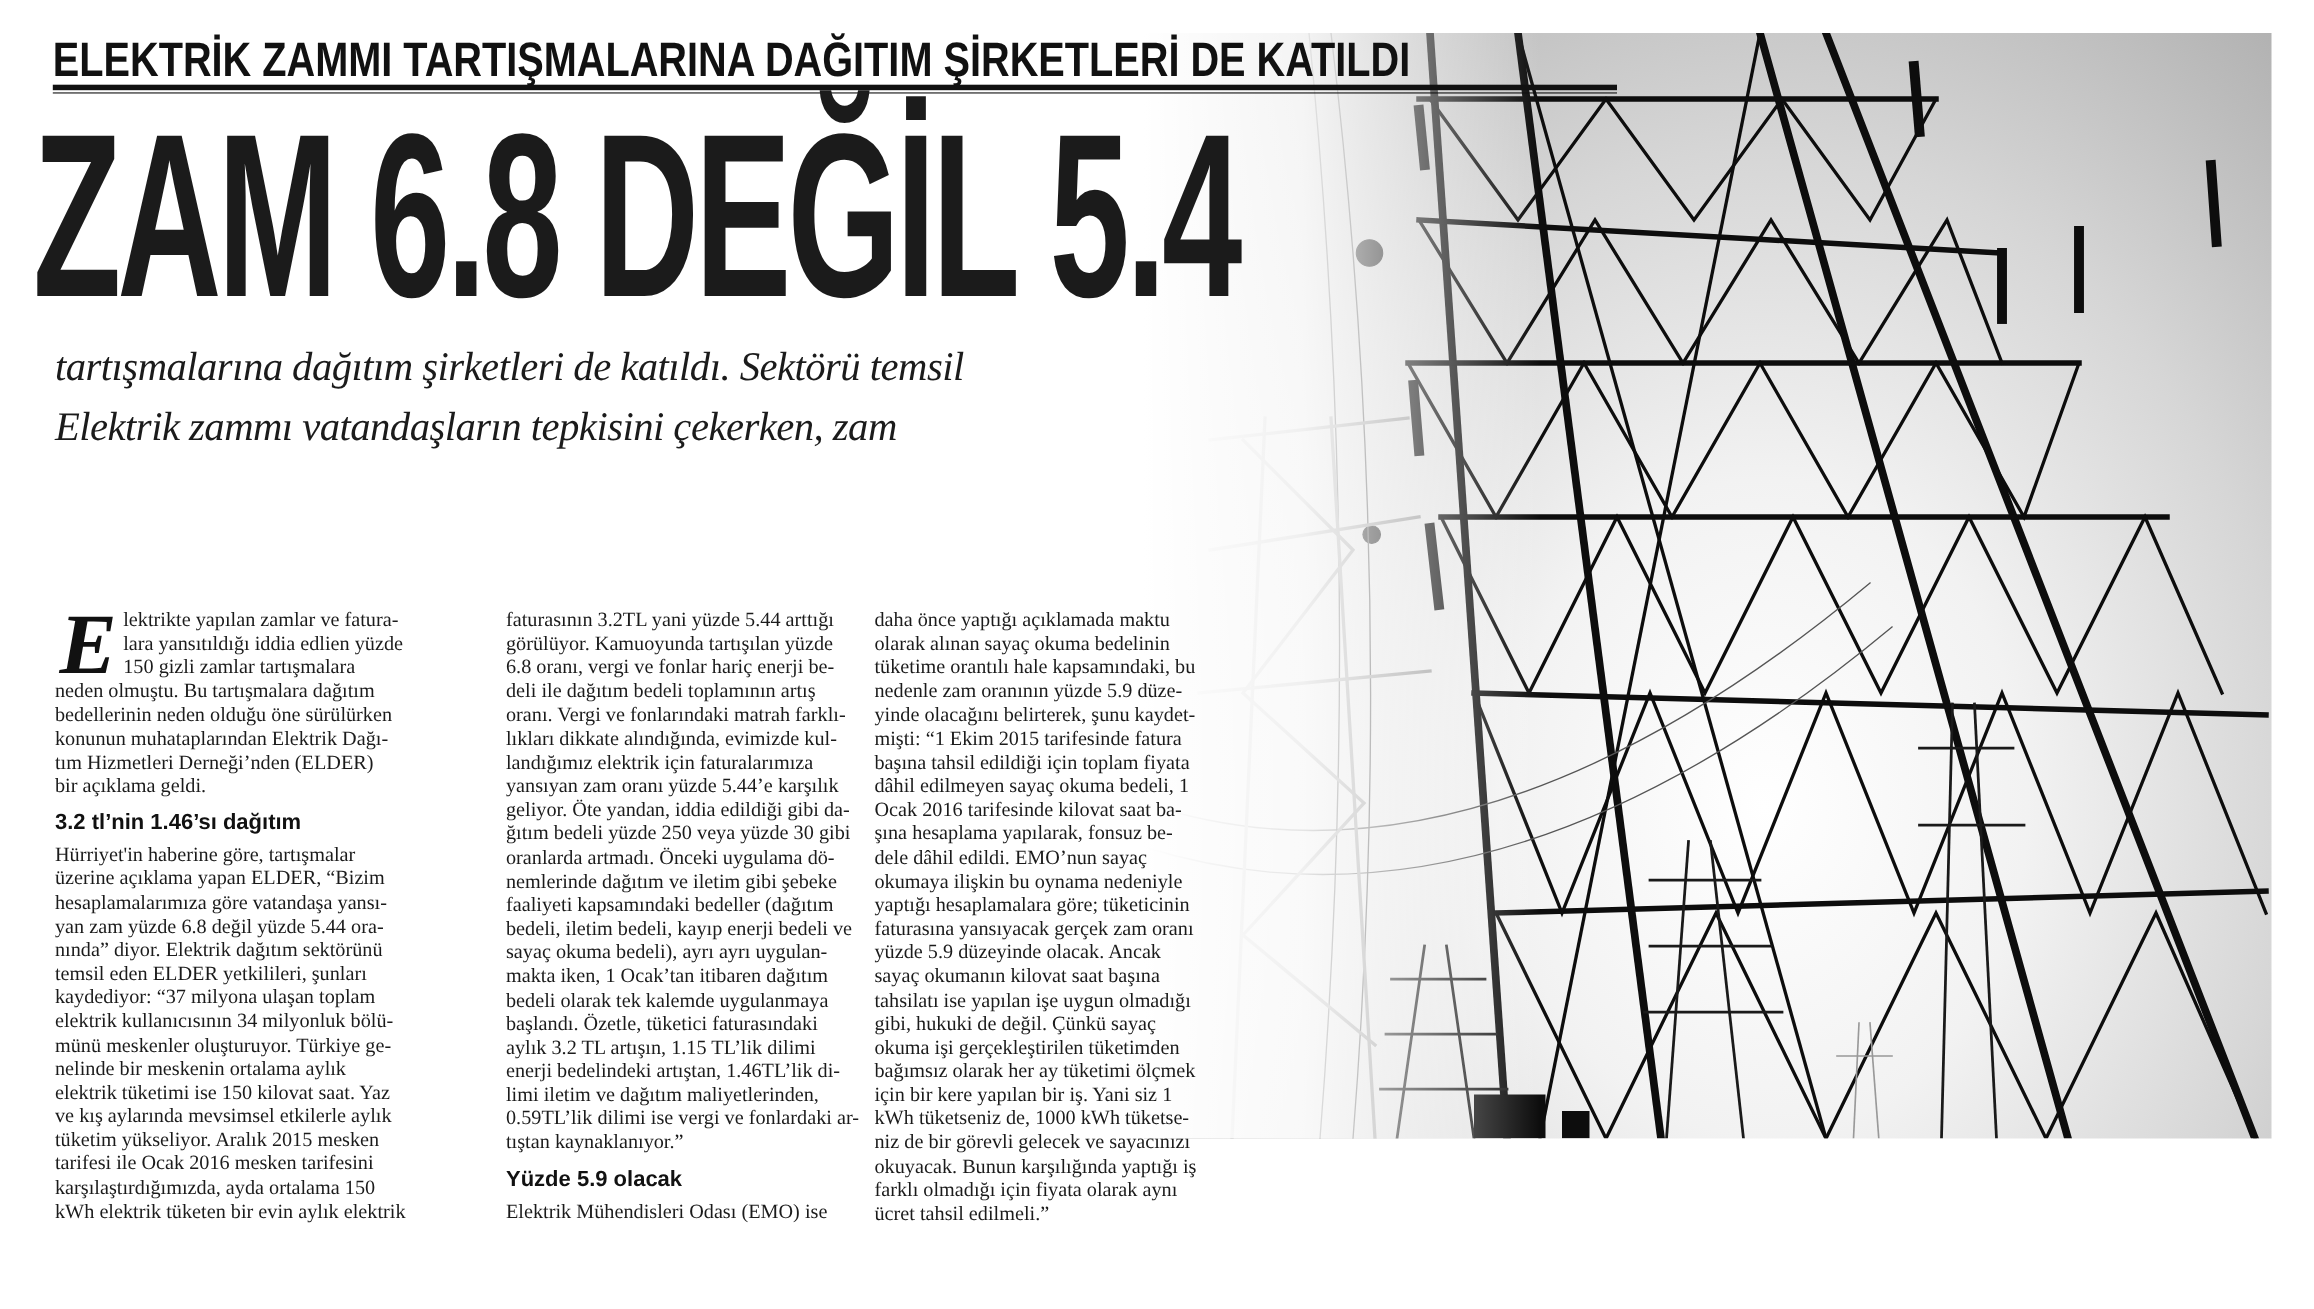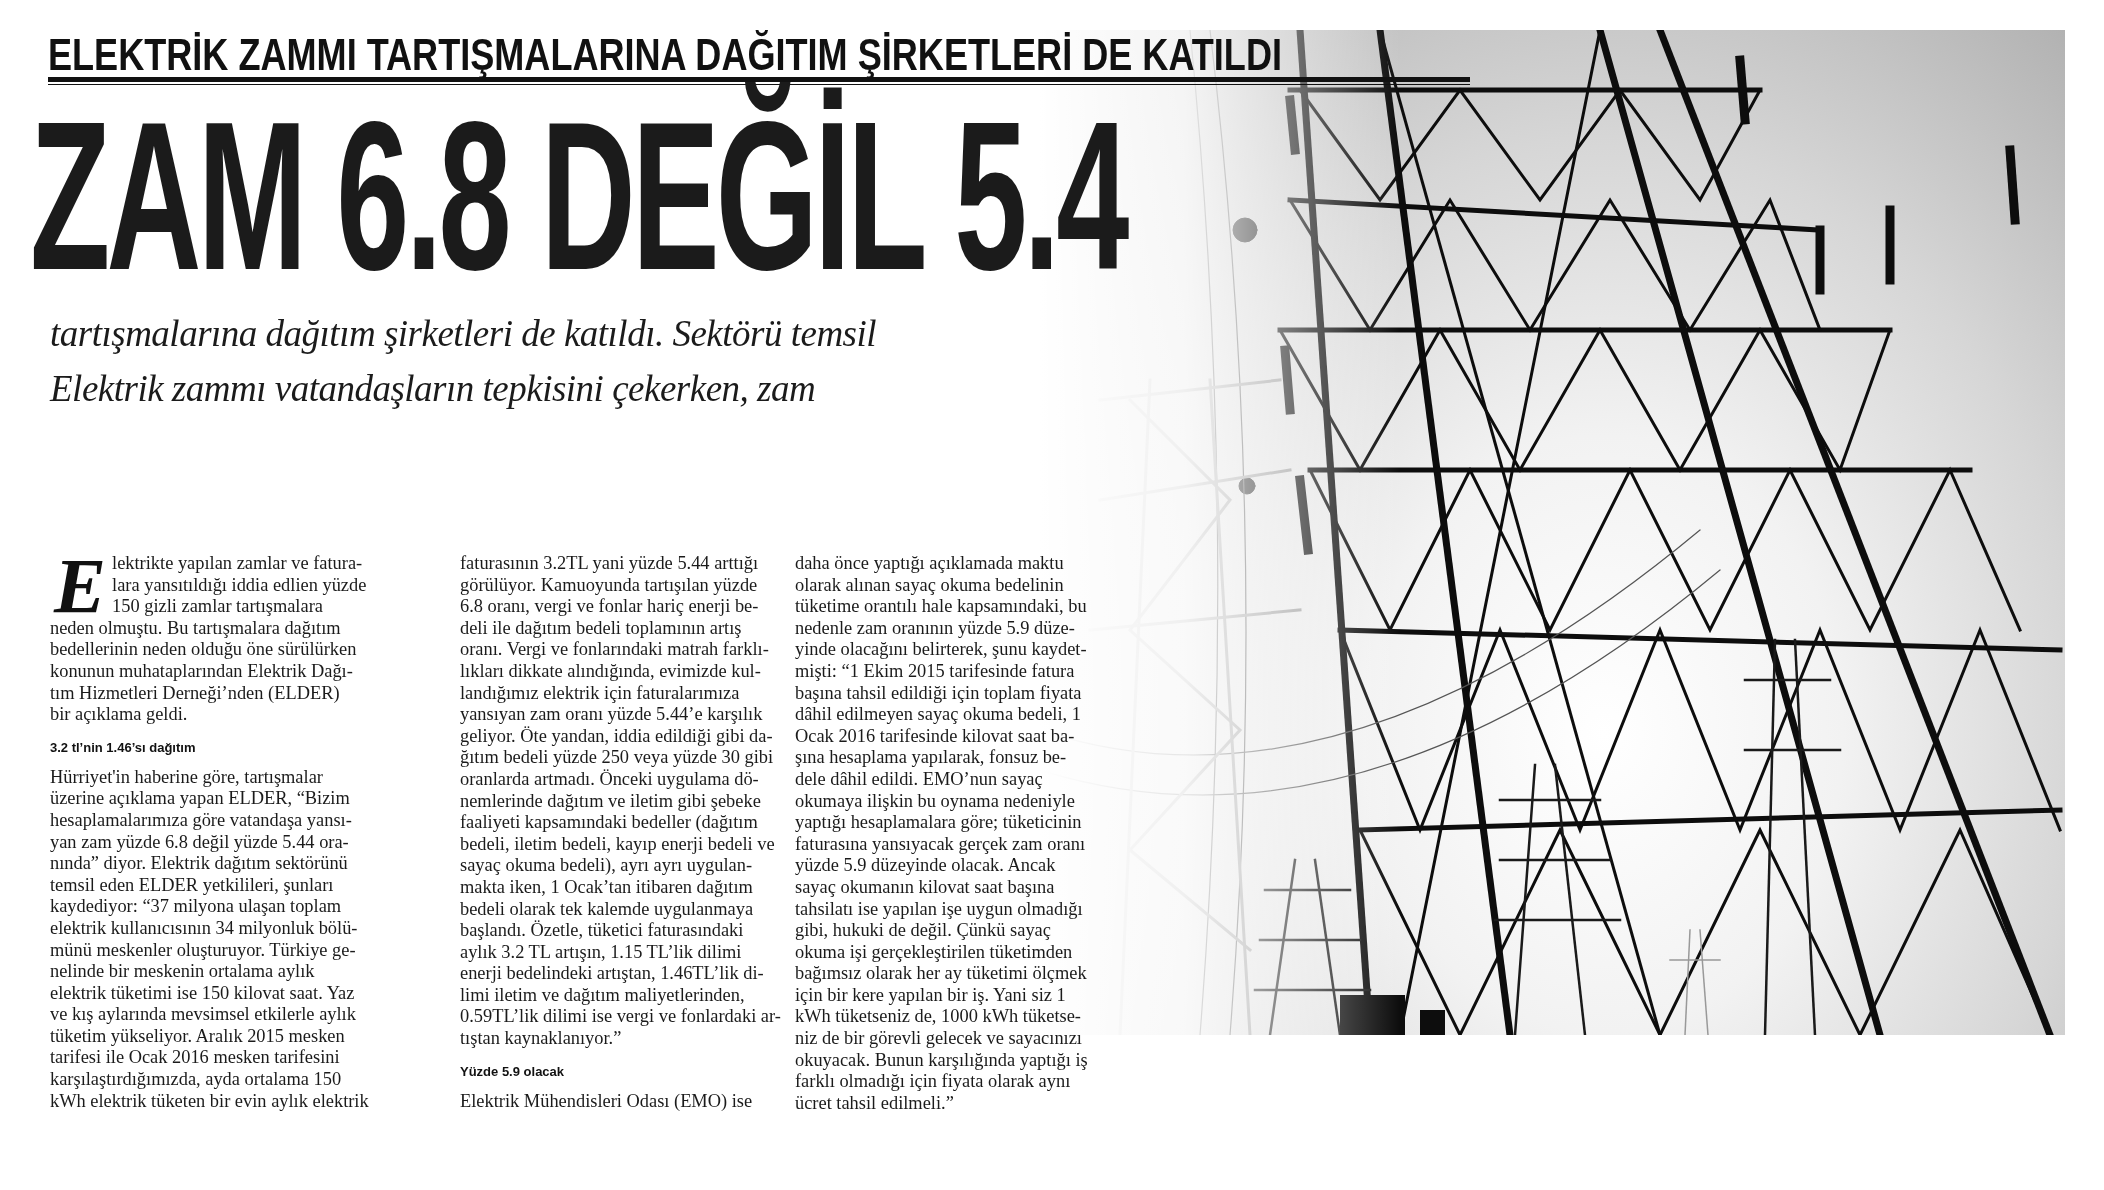--- a/index.html
+++ b/index.html
@@ -63,21 +63,21 @@
     .col .ln { display: block; white-space: nowrap; }
     .col1 { left: 50px; }
     .col2 { left: 424px; margin-left: 36px; }
     .col3 { left: 795px; }
     .dropcap {
       float: left; font-family: "Liberation Serif", serif; font-style: italic; font-weight: 700;
       font-size: 78px; line-height: 62px; margin: 2px 6px 0 4px; color: #111;
     }
     .subhead {
       display: block; font-family: "Liberation Sans", sans-serif; font-weight: 700;
-      font-size: 13px; line-height: 22px; margin: 11px 0 8px 0; color: #111;
+      font-size: 20px; line-height: 22px; margin: 11px 0 8px 0; color: #111;
     }
   </style>
 </head>
 <body>
 
 <div class="photo">
   <svg width="1025" height="1005" viewBox="0 0 1025 1005">
     <g stroke="#0d0d0d" fill="none" stroke-linecap="square">
 
       <g stroke-width="7">

